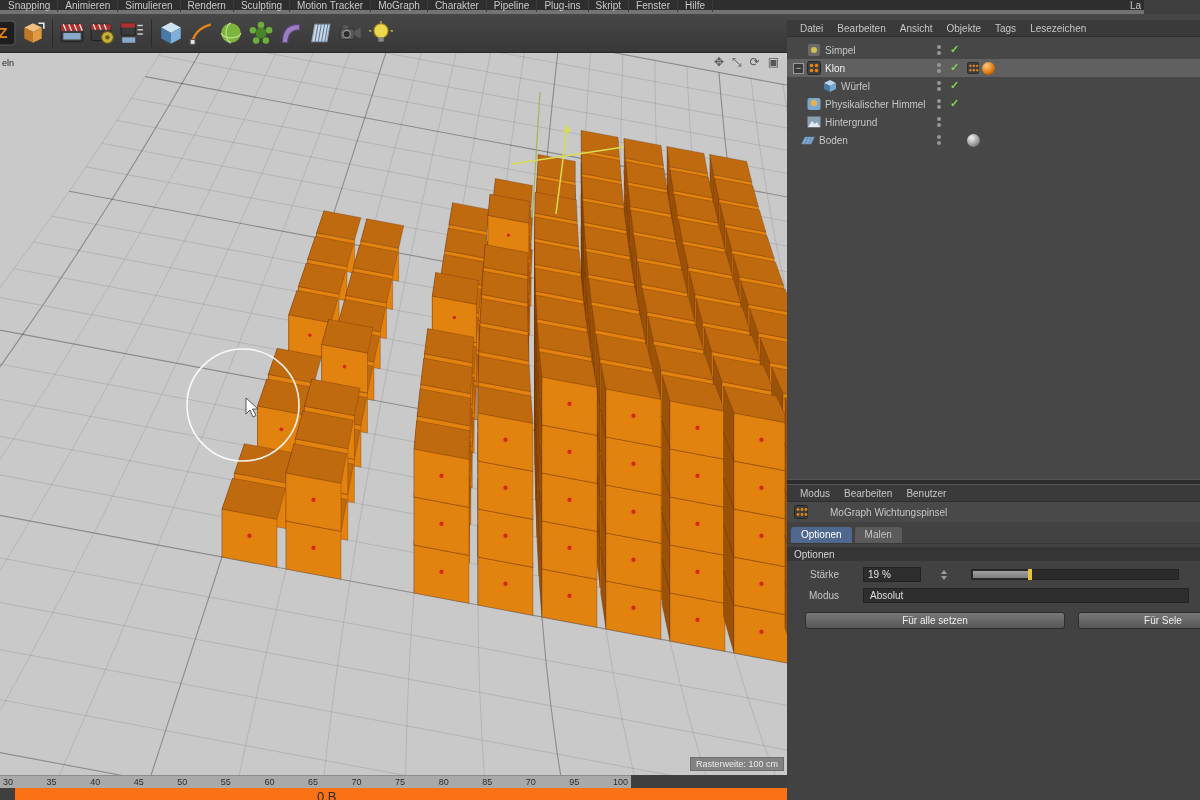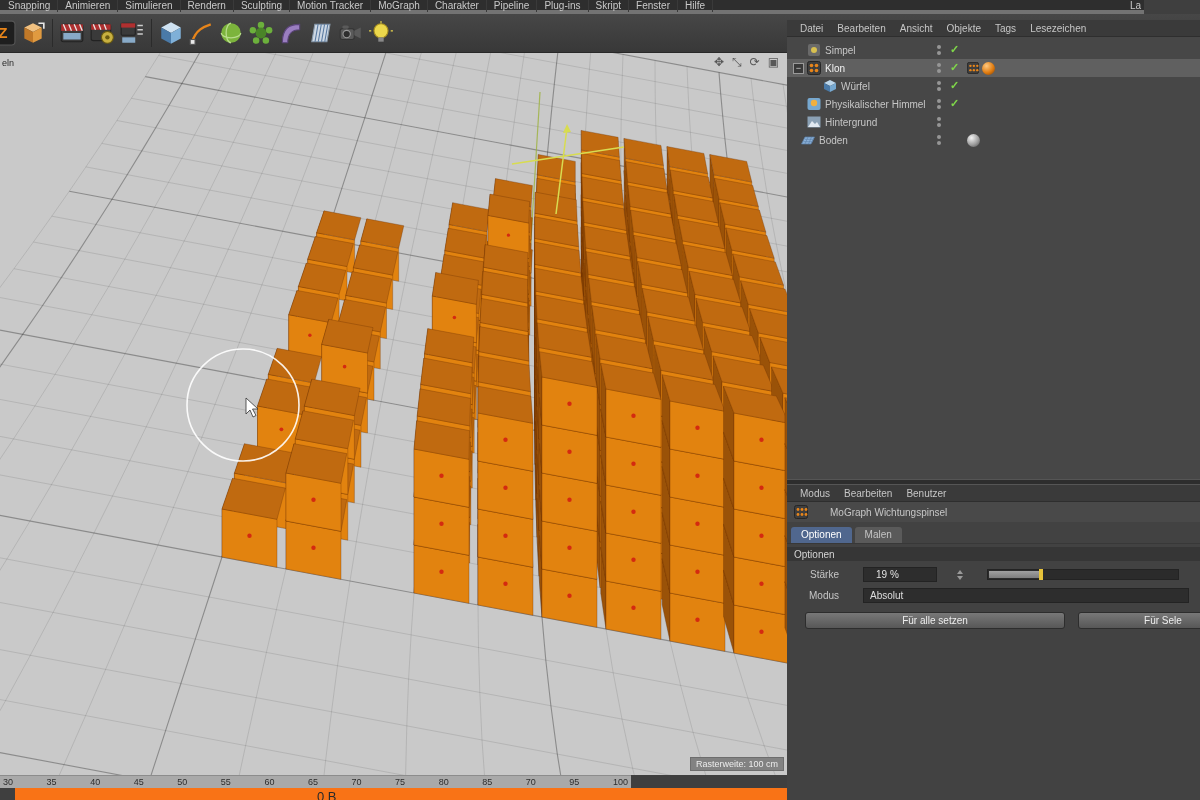--- a/index.html
+++ b/index.html
@@ -67,21 +67,21 @@
   .amtitle svg{width:14px;height:14px}
   .amtabs{height:21px;display:flex;align-items:flex-end;gap:3px;padding-left:4px;
           background:#424242;border-bottom:1px solid #383838}
   .amtab{padding:2px 10px 3px;border-radius:3px 3px 0 0;background:#5a5a5a;color:#c4c4c4}
   .amtab.active{background:#50678e;color:#fff}
   .amsection{height:14px;background:#363636;display:flex;align-items:center;padding-left:7px;
              color:#d4d4d4;margin-top:3px}
   .amrow{display:flex;align-items:center;gap:24px;margin:6px 21px 0 0}
   .amlabel{width:52px;text-align:right;flex:0 0 auto;color:#c6c6c6}
   .amvalue{width:48px;background:#2d2d2d;border:1px solid #232323;color:#e2e2e2;
-           padding:1px 12px;flex:0 0 auto}
+           padding:1px 4px;flex:0 0 auto}
   .spin{display:flex;flex-direction:column;gap:2px;margin-left:-4px;flex:0 0 auto}
   .spin b{width:0;height:0;border-left:3.5px solid transparent;border-right:3.5px solid transparent}
   .spin .up{border-bottom:4px solid #9a9a9a}
   .spin .dn{border-top:4px solid #9a9a9a}
   .slider{flex:1;height:9px;background:#2b2b2b;border:1px solid #232323;position:relative}
   .slider .fill{position:absolute;left:1px;top:1px;bottom:1px;background:linear-gradient(#a0a0a0,#7d7d7d)}
   .slider .handle{position:absolute;top:-1px;bottom:-1px;width:4px;background:#e6c23a}
   .dropdown{flex:1;background:#2d2d2d;border:1px solid #232323;color:#dedede;padding:1px 6px;
             position:relative;margin-right:-10px}
   .btnrow{display:flex;gap:13px;margin:9px 0 0 18px;width:470px}

